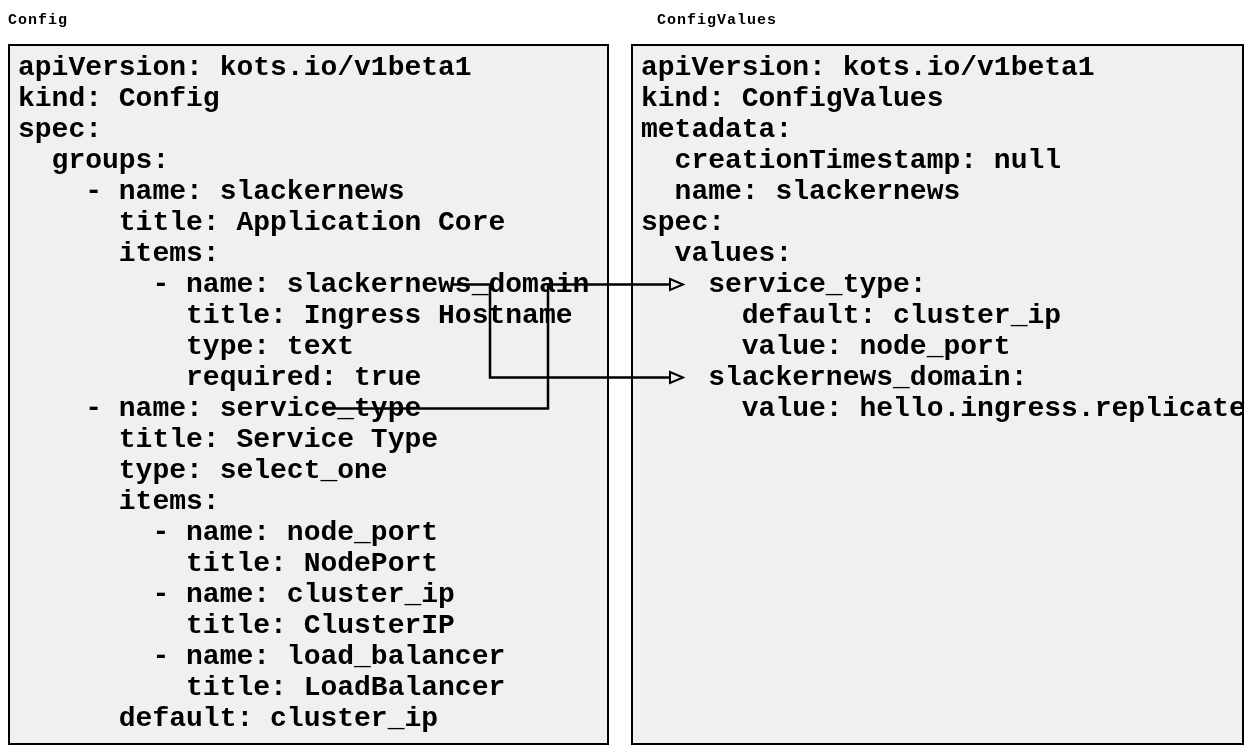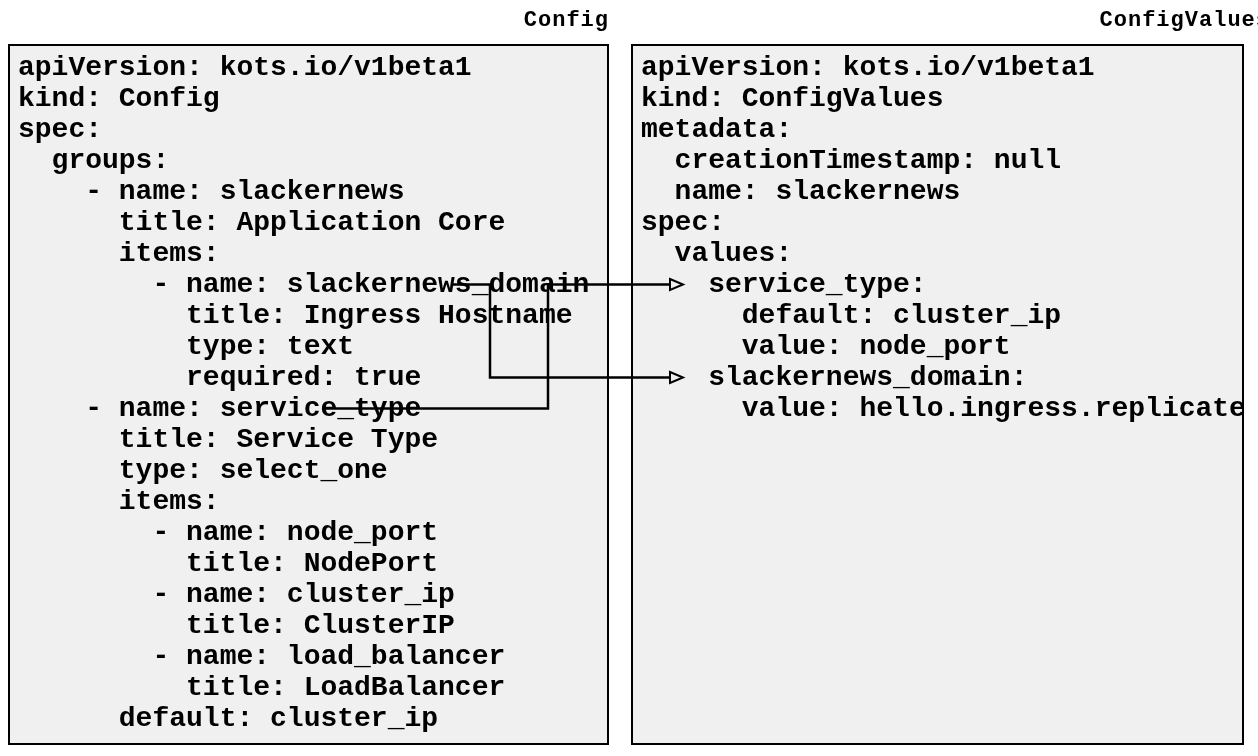--- a/index.html
+++ b/index.html
@@ -21,23 +21,23 @@
     height: 756px;
     background: var(--page-bg);
     overflow: hidden;
     font-family: "Liberation Mono", "DejaVu Sans Mono", monospace;
   }
   .panel-title {
     position: absolute;
     top: 5px;
     height: 32px;
     line-height: 32px;
-    text-align: right;
+    text-align: left;
     font-weight: bold;
-    font-size: 22px;
+    font-size: 15px;
     color: var(--text);
     letter-spacing: 1px;
   }
   .left-title  { left: 8px;   width: 601px; }
   .right-title { left: 657px; width: 613px; }
   .codebox {
     position: absolute;
     top: 44px;
     height: 701px;
     margin: 0;

